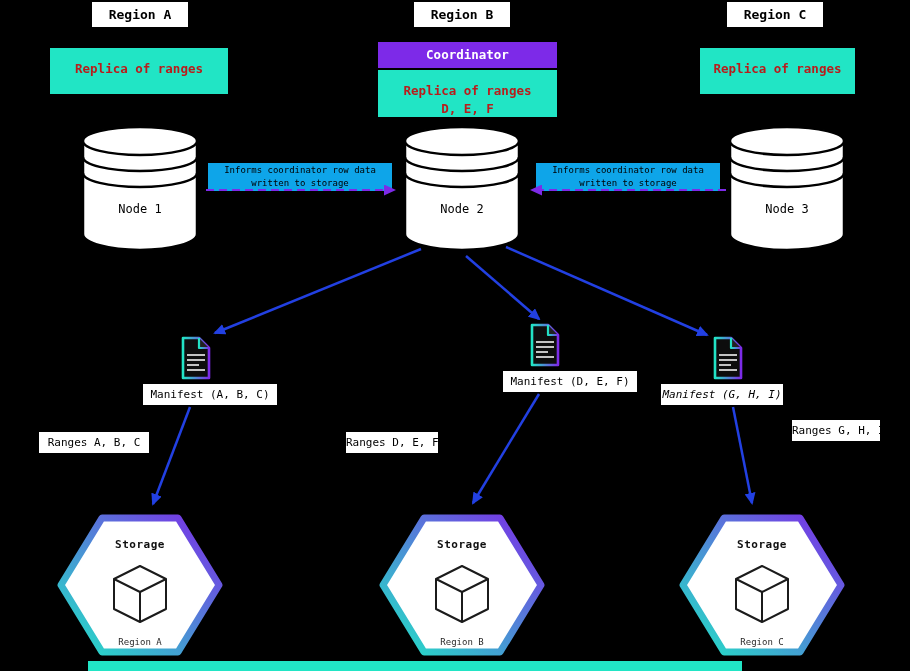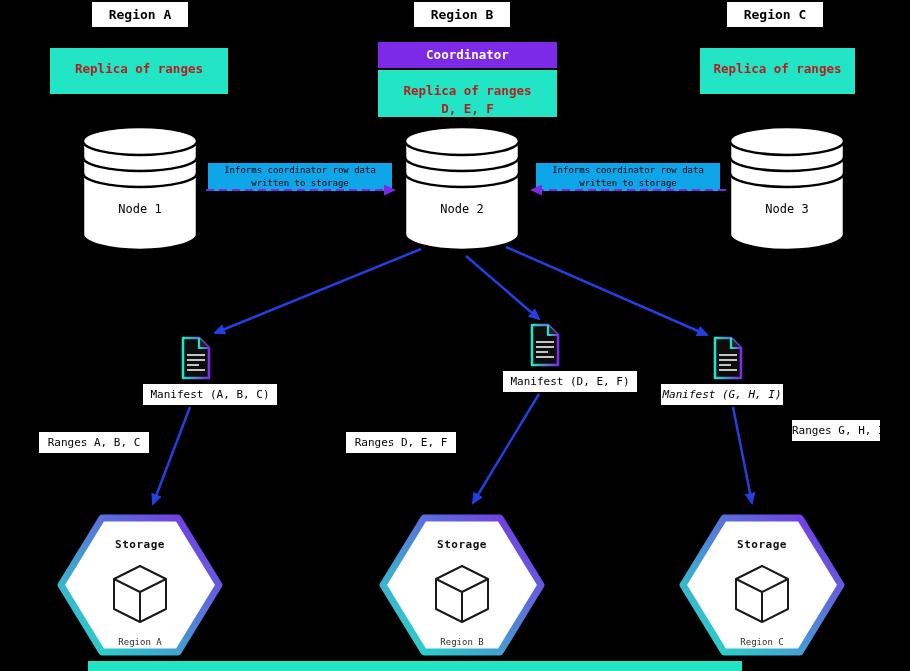--- a/index.html
+++ b/index.html
@@ -143,21 +143,21 @@
       <line x1="9" y1="30" x2="21" y2="30"></line>
         <line x1="9" y1="35" x2="27" y2="35"></line>
     </g>
   </svg>
 
   <div class="wlabel" style="left:143px;top:384px;width:134px;">Manifest (A, B, C)</div>
   <div class="wlabel" style="left:503px;top:371px;width:134px;">Manifest (D, E, F)</div>
   <div class="wlabel" style="left:661px;top:384px;width:122px;font-style:italic;">Manifest (G, H, I)</div>
 
   <div class="wlabel" style="left:8px;top:432px;width:110px;margin-left:31px;">Ranges A, B, C</div>
-  <div class="wlabel" style="left:346px;top:432px;width:110px;">Ranges D, E, F</div>
+  <div class="wlabel" style="left:346px;top:432px;width:92px;">Ranges D, E, F</div>
   <div class="wlabel" style="left:792px;top:420px;width:88px;">Ranges G, H, I</div>
 
   <svg class="hex" style="left:57px;top:510px;" width="166" height="150" viewBox="0 0 166 150">
     <defs>
         <linearGradient id="hexgrad0" x1="0" y1="1" x2="1" y2="0">
       <stop offset="0" stop-color="#21E5C5"></stop>
           <stop offset="1" stop-color="#7D2AE8"></stop>
     </linearGradient>
       </defs>
     <polygon points="4,75 45,8 121,8 162,75 121,142 45,142" fill="#fff" stroke="url(#hexgrad0)" stroke-width="7" stroke-linejoin="round"></polygon>

